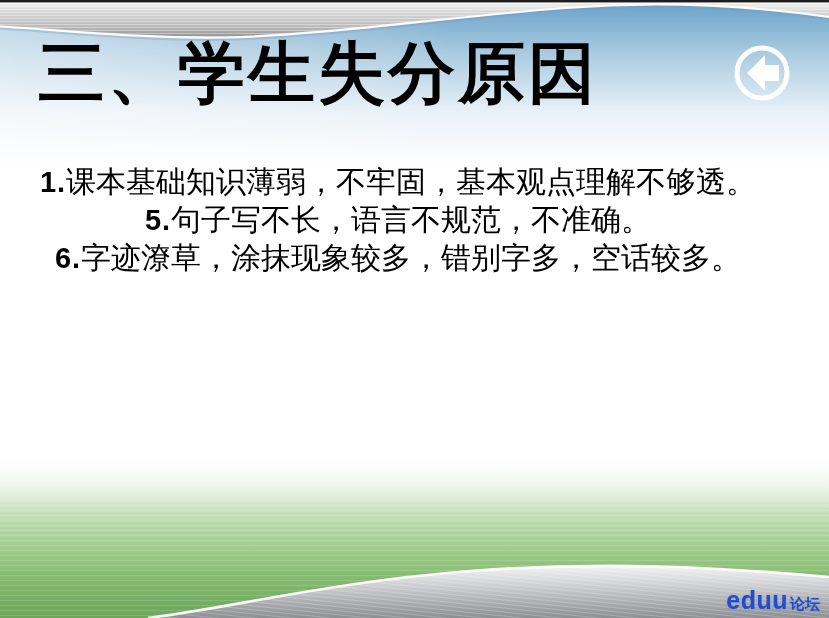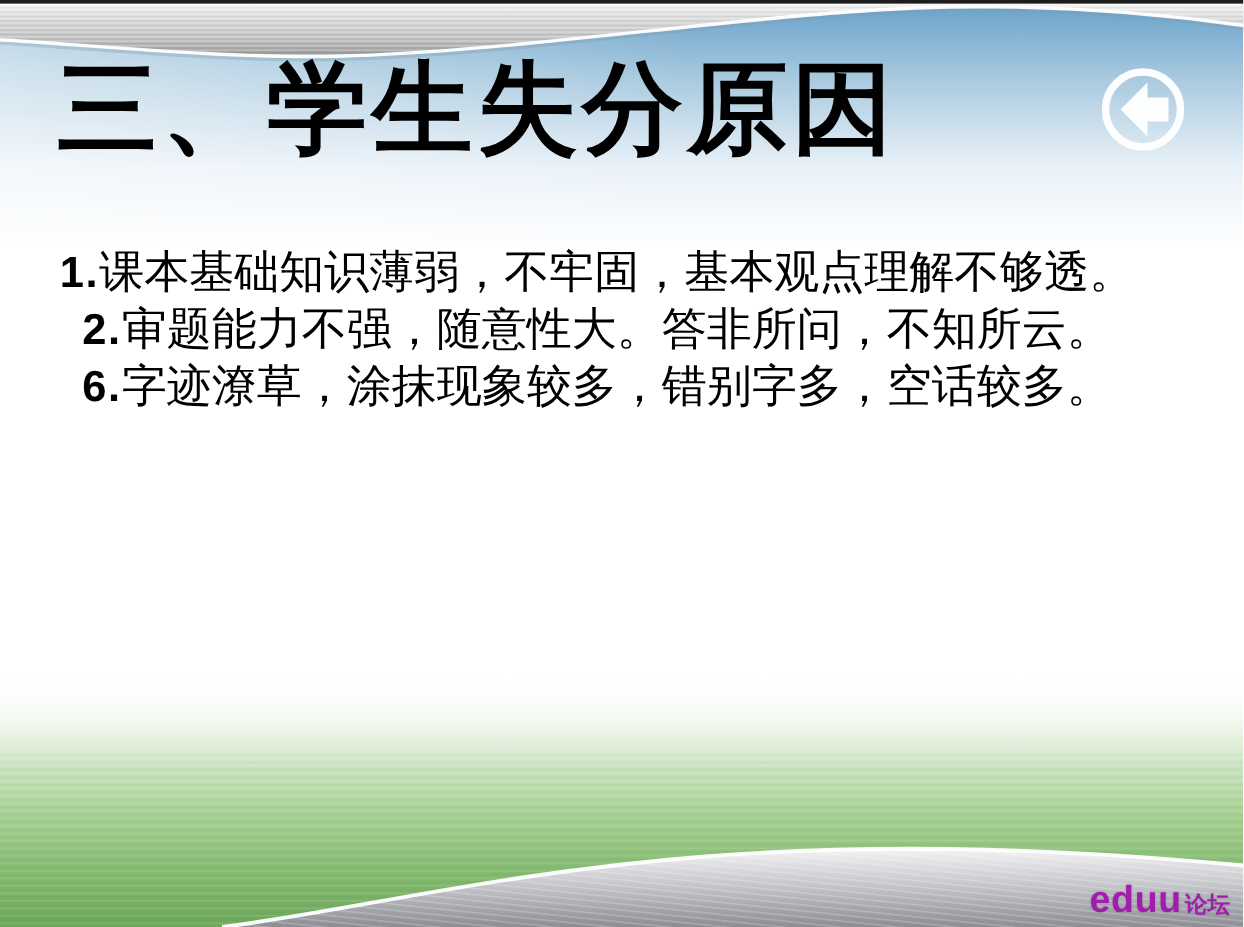--- a/index.html
+++ b/index.html
@@ -11,21 +11,21 @@
          letter-spacing:3px;color:#000;line-height:1.05;white-space:nowrap;
          font-family:"Liberation Sans","DejaVu Sans",sans-serif;}
   .points{position:absolute;left:28px;top:163px;width:740px;color:#000;}
   .point{font-family:"Liberation Serif","DejaVu Serif",serif;
          font-size:30px;line-height:38px;color:#000;text-align:center;}
   .pnum{font-family:"Liberation Sans","DejaVu Sans",sans-serif;font-weight:bold;
         font-size:29px;letter-spacing:1px;}
   .backbtn{position:absolute;left:731px;top:42px;width:62px;height:62px;cursor:pointer;
            background:transparent;border:none;padding:0;}
   .backbtn svg{display:block;}
-  .logo{position:absolute;right:9px;bottom:3px;color:#a21caf;white-space:nowrap;
+  .logo{position:absolute;right:9px;bottom:3px;color:#1d4ed8;white-space:nowrap;
         display:flex;align-items:baseline;gap:2px;
         text-shadow:0 0 2px rgba(120,120,130,.55);}
   .logo .brand{font-size:25px;font-weight:bold;letter-spacing:0.5px;
         font-family:"Liberation Sans","DejaVu Sans",sans-serif;}
   .logo .suffix{font-size:15px;font-weight:bold;
         font-family:"Liberation Sans","DejaVu Sans",sans-serif;}
 </style>
 </head>
 <body>
 
@@ -68,21 +68,21 @@
 
   <button class="backbtn" title="">
     <svg width="62" height="62" viewBox="0 0 62 62">
       <circle cx="31" cy="31" r="25" fill="none" stroke="#ffffff" stroke-width="5" opacity="0.96"></circle>
       <path d="M16,31 L34,13 V23 H48 V39 H34 V49 Z" fill="#ffffff" opacity="0.96"></path>
     </svg>
   </button>
 
   <div class="points">
       <div class="point"><span class="pnum">1.</span><span>课本基础知识薄弱，不牢固，基本观点理解不够透。</span></div>
-      <div class="point"><span class="pnum">2.</span><span>审题能力不强，随意性大。答非所问，不知所云。</span></div>
+      <div class="point"><span class="pnum">5.</span><span>句子写不长，语言不规范，不准确。</span></div>
       <div class="point"><span class="pnum">6.</span><span>字迹潦草，涂抹现象较多，错别字多，空话较多。</span></div>
     </div>
 
   <svg class="ftr-svg" viewBox="0 0 829 168" aria-hidden="true">
     <defs>
       <linearGradient id="grass" x1="0" y1="0" x2="0" y2="1">
         <stop offset="0" stop-color="#ffffff" stop-opacity="0"></stop>
         <stop offset="0.18" stop-color="#ecf4e8" stop-opacity="0.65"></stop>
         <stop offset="0.36" stop-color="#cde3c2"></stop>
         <stop offset="0.56" stop-color="#a6d092"></stop>

